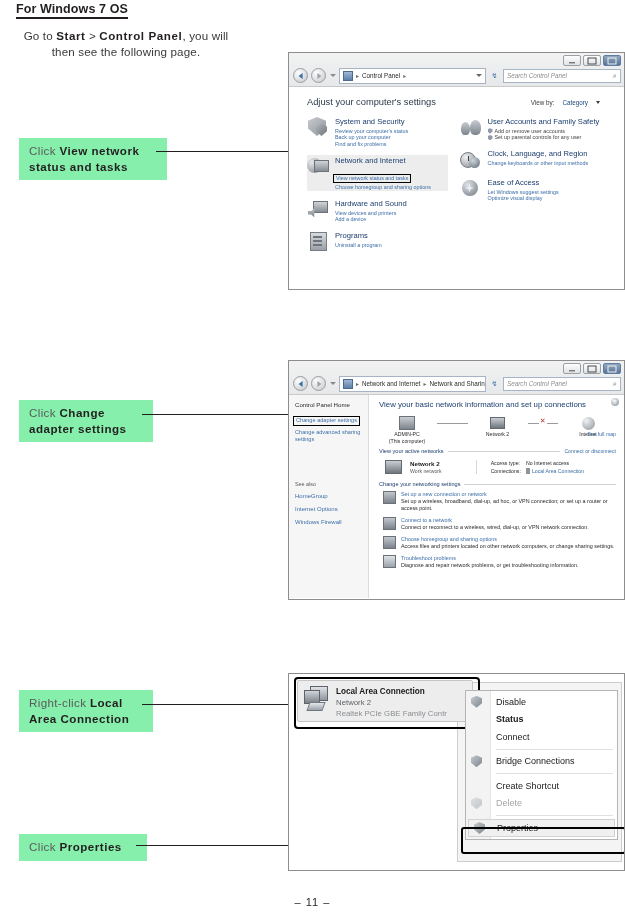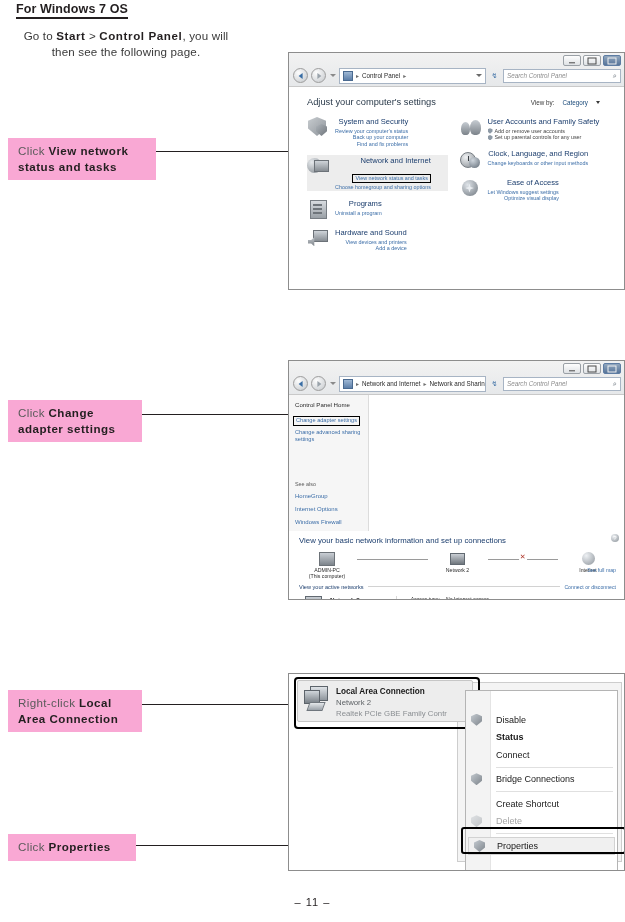--- a/index.html
+++ b/index.html
@@ -28,27 +28,28 @@
     font-size: 11.6px; line-height: 16.2px;
     color: #3a3a3a;
     letter-spacing: 0.15px;
     text-align: center;
   }
   .doc-intro b { color: #231f20; letter-spacing: 0.6px; }
 
   
   .callout {
     position: absolute;
-    background: #f9a8d4;
+    background: #86efac;
     color: #5a5a5a;
     font-size: 11.6px;
     line-height: 15.5px;
     letter-spacing: 0.35px;
     padding: 5px 8px 6px 10px;
     box-sizing: border-box;
+    margin-left: 11px;
   }
   .callout b { color: #231f20; letter-spacing: 0.5px; }
   .leader {
     position: absolute;
     height: 0; border-top: 1.6px solid #231f20;
   }
 
   
   .win {
     position: absolute;
@@ -152,21 +153,21 @@
     font-size: 6.3px; color: #8d8d8d; font-style: italic;
     box-sizing: border-box;
   }
   .searchbox .mag {
     margin-left: auto; font-style: normal;
     color: #5b6670; font-size: 7.5px;
   }
 
   
   #win-control-panel { left: 288px; top: 52px; width: 337px; height: 238px; }
-  .cp-body { padding: 10px 24px 0 18px; position: relative; text-align: right; }
+  .cp-body { padding: 10px 24px 0 18px; position: relative; }
   .cp-head {
     display: flex; align-items: baseline;
     margin-bottom: 9px;
   }
   .cp-title { font-size: 9.3px; color: #2a3a4a; }
   .cp-viewby {
     margin-left: auto; font-size: 6.3px; color: #3a3a3a;
     display: flex; gap: 8px; align-items: center;
   }
   .cp-viewby .vb-val { color: #1a4a7a; }
@@ -291,21 +292,21 @@
   .ico-ease::after {
     content: ""; position: absolute; left: 50%; top: 50%;
     transform: translate(-50%,-50%);
     width: 9px; height: 9px;
     background: #e9edf1;
     clip-path: polygon(50% 0,62% 38%,100% 50%,62% 62%,50% 100%,38% 62%,0 50%,38% 38%);
   }
 
   
   #win-nsc { left: 288px; top: 360px; width: 337px; height: 240px; }
-  .nsc-body { display: flex; height: 203px; flex-direction: column; }
+  .nsc-body { display: flex; height: 203px; }
   .nsc-side {
     width: 80px; flex: none;
     background: #f6f6f6;
     border-right: 1px solid #dcdcdc;
     padding: 6px 5px 0 6px;
     box-sizing: border-box;
     font-size: 5.6px; line-height: 8px;
   }
   .nsc-side .side-head {
     font-size: 6.1px; color: #2a2a2a; margin-bottom: 7px;
@@ -464,21 +465,21 @@
     position: absolute; left: 168px; top: 8px;
     width: 163px; height: 178px;
     background: #f4f4f4;
     border: 1px solid #cdcdcd;
   }
   .ctx-menu {
     position: absolute; left: 176px; top: 16px;
     width: 153px;
     background: #ffffff;
     border: 1px solid #b4b4b4;
-    padding: 20px 0;
+    padding: 2px 0;
     box-sizing: border-box;
   }
   .ctx-gutter {
     position: absolute; left: 0; top: 0; bottom: 0;
     width: 24px;
     background: #f3f3f3;
     border-right: 1px solid #e4e4e4;
   }
   .ctx-item {
     position: relative;
@@ -608,37 +609,37 @@
           </div>
           <div class="cp-cat-text">
             <div class="cp-cat-title">Network and Internet</div>
             <div class="cp-cat-link boxed">View network status and tasks</div>
             <div class="cp-cat-link">Choose homegroup and sharing options</div>
           </div>
         </div>
 
         <div class="cp-cat">
           <div class="cp-ico">
-            <div class="ico-prog"></div>
-          </div>
-          <div class="cp-cat-text">
-            <div class="cp-cat-title">Programs</div>
-            <div class="cp-cat-link">Uninstall a program</div>
-          </div>
-        </div>
-
-        <div class="cp-cat">
-          <div class="cp-ico">
             <div class="ico-mon" style="left:6px;top:3px;"></div>
               <div class="ico-spk"></div>
           </div>
           <div class="cp-cat-text">
             <div class="cp-cat-title">Hardware and Sound</div>
             <div class="cp-cat-link">View devices and printers</div>
             <div class="cp-cat-link">Add a device</div>
+          </div>
+        </div>
+
+        <div class="cp-cat">
+          <div class="cp-ico">
+            <div class="ico-prog"></div>
+          </div>
+          <div class="cp-cat-text">
+            <div class="cp-cat-title">Programs</div>
+            <div class="cp-cat-link">Uninstall a program</div>
           </div>
         </div>
       </div>
 
       <div class="cp-col">
 
         <div class="cp-cat">
           <div class="cp-ico">
             <div class="ico-users"></div>
           </div>

